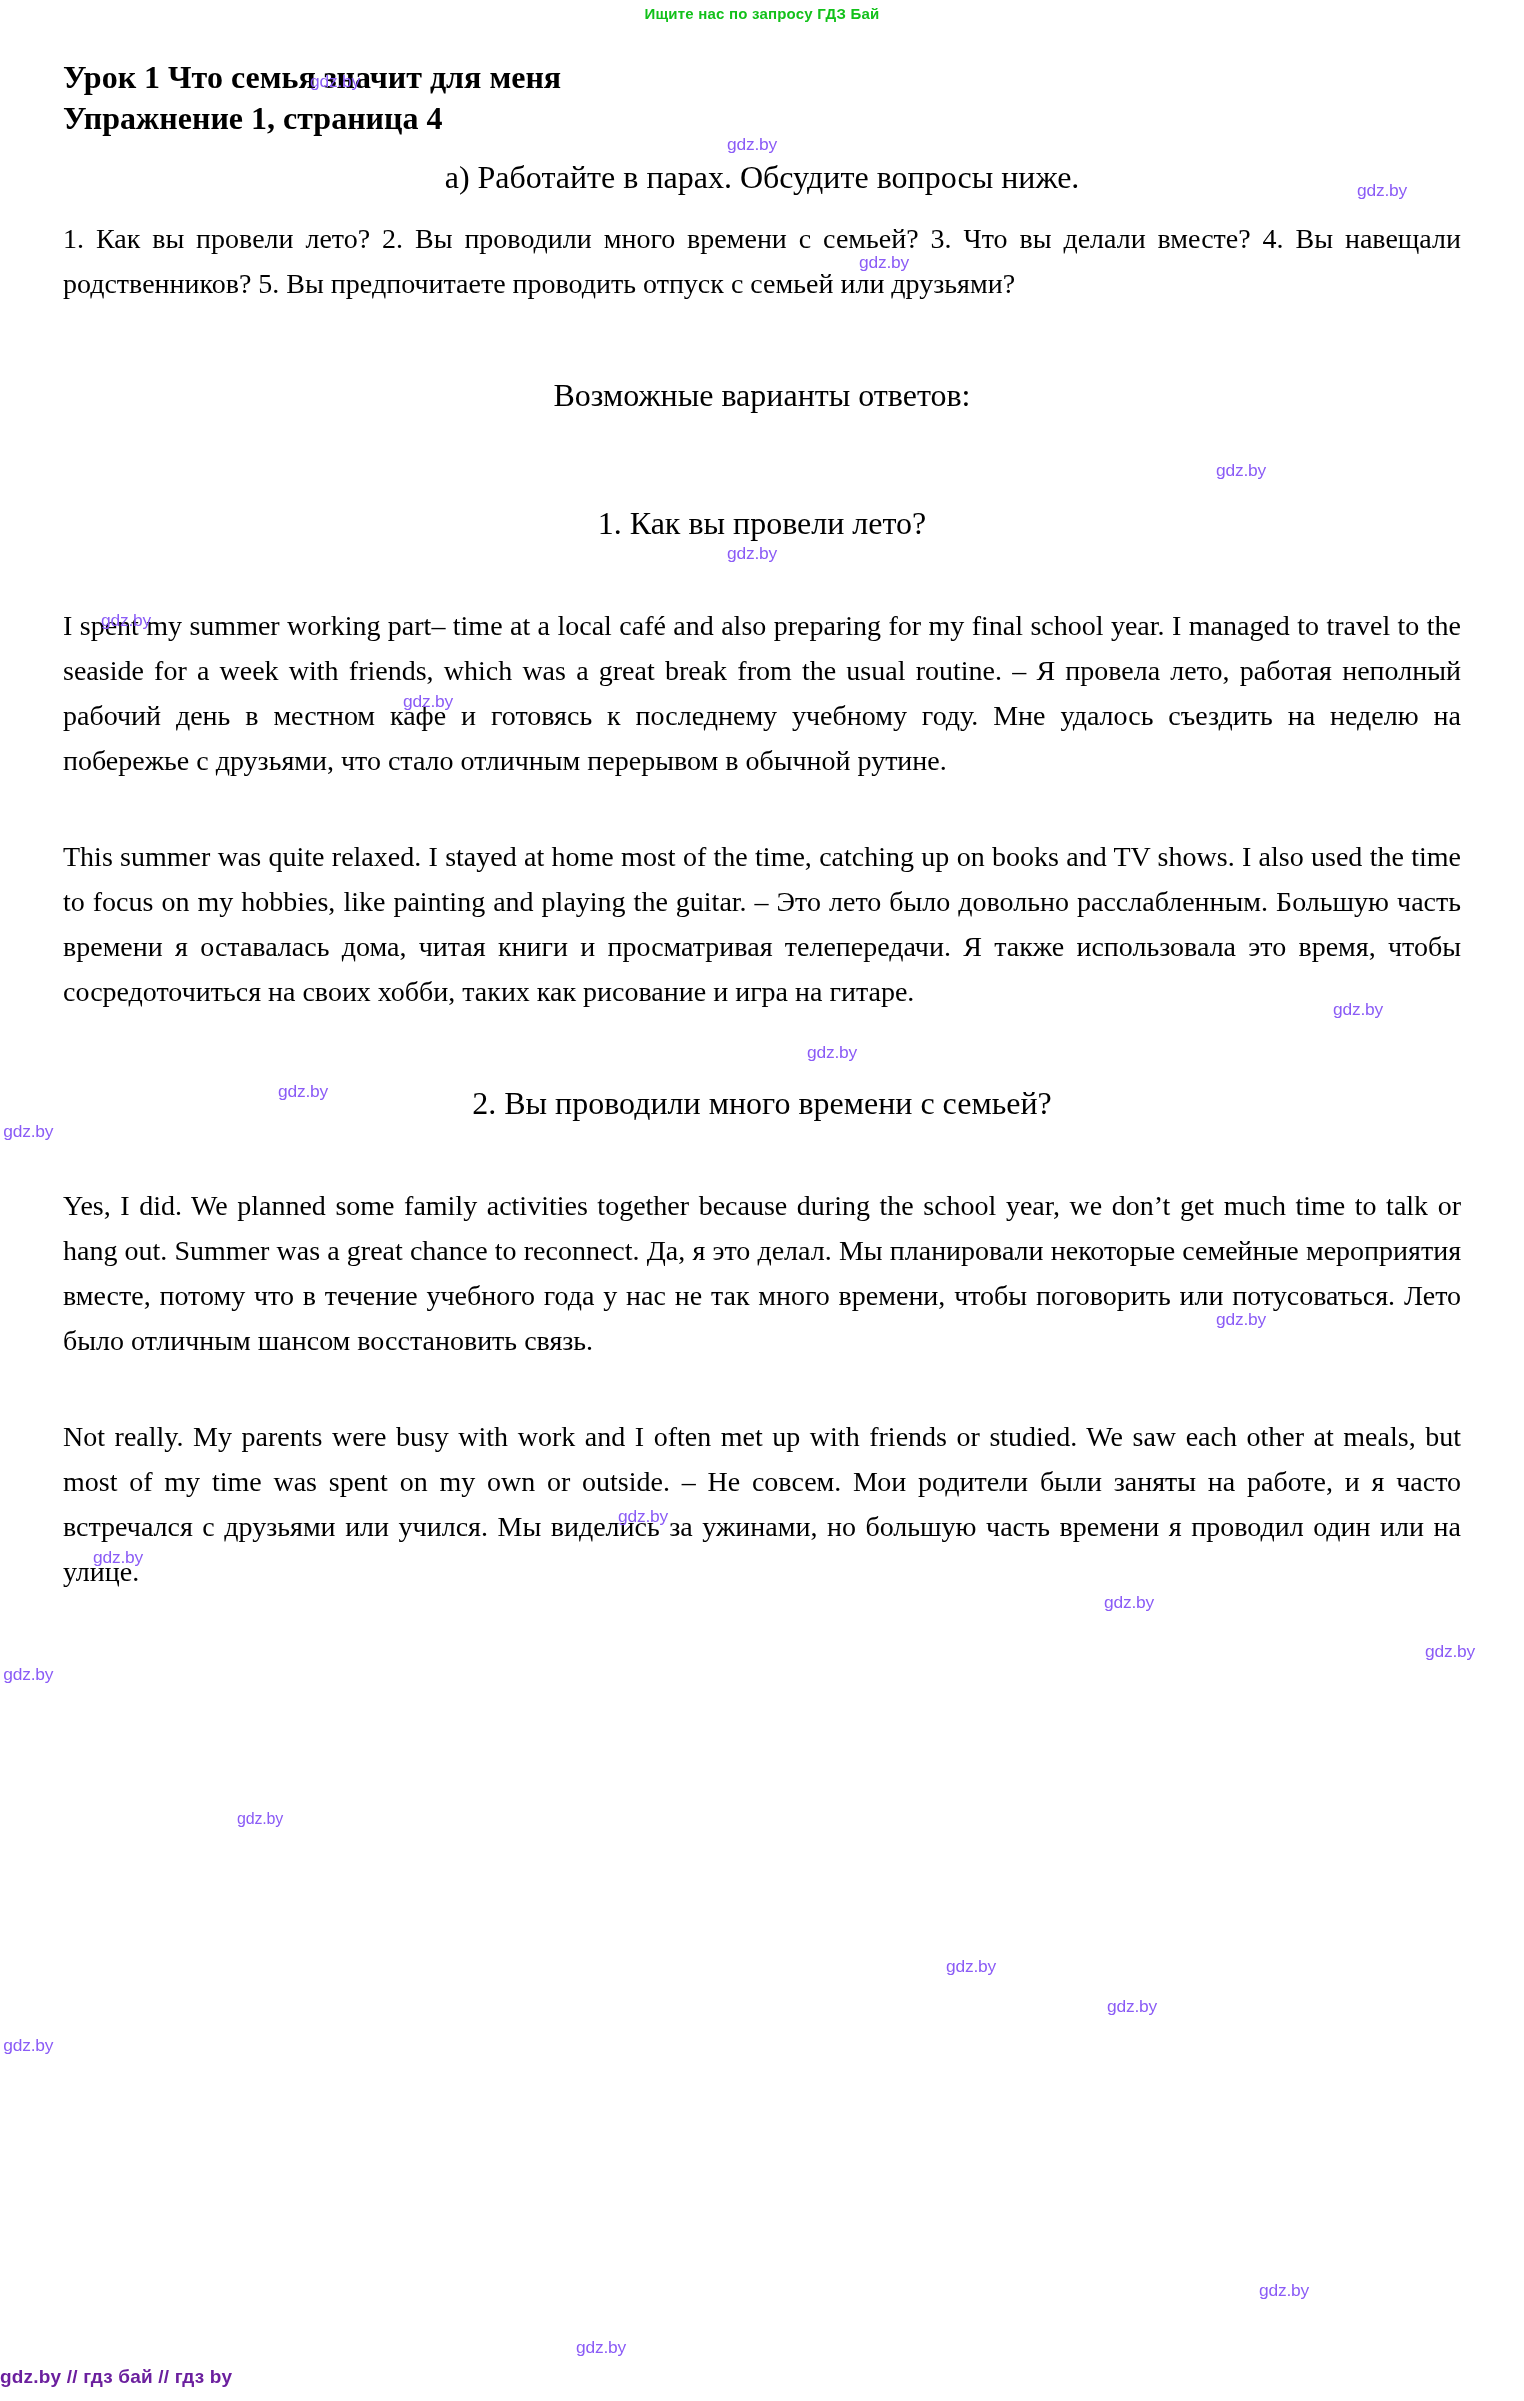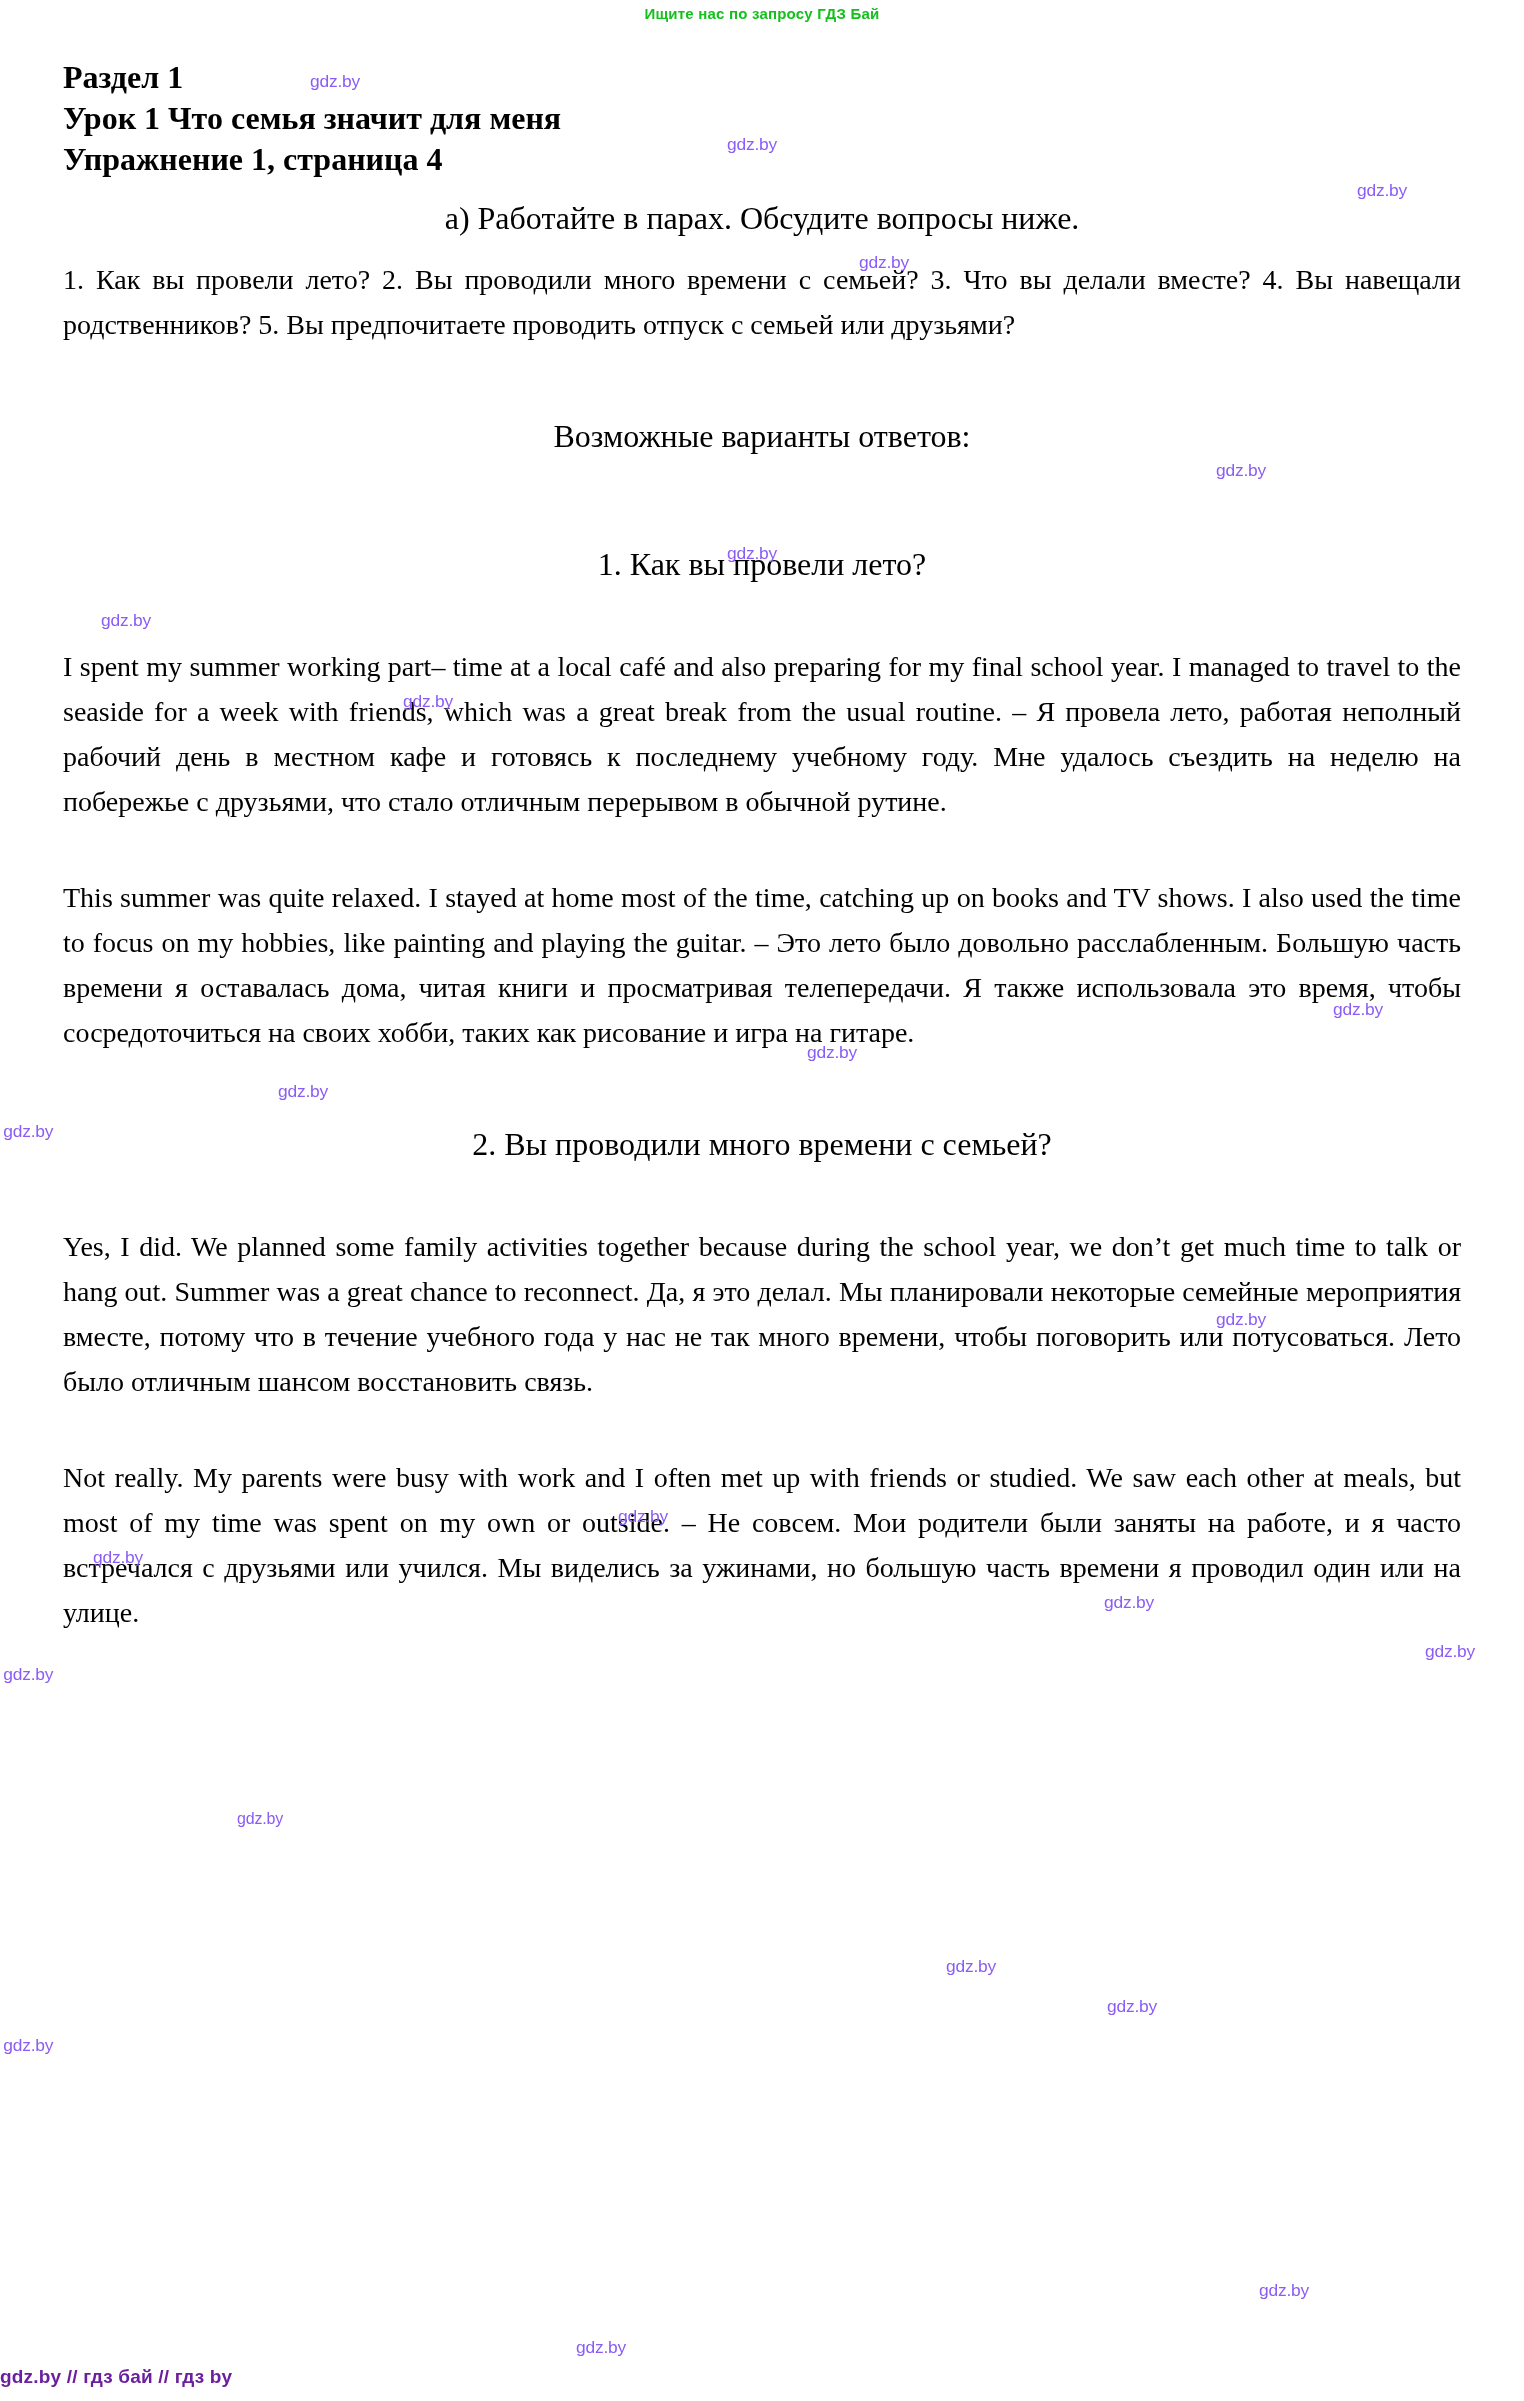--- a/index.html
+++ b/index.html
@@ -92,21 +92,20 @@
   }
 </style>
 </head>
 <body>
 
 <div class="promo-banner">Ищите нас по запросу ГДЗ Бай</div>
 
 <div class="page">
 
   <div class="heading-block">
-    <h1 class="heading">Раздел 1</h1>
     <h1 class="heading">Урок 1 Что семья значит для меня</h1>
     <h1 class="heading">Упражнение 1, страница 4</h1>
   </div>
 
   <p class="intro">а) Работайте в парах. Обсудите вопросы ниже.</p>
 
   <p class="para">1. Как вы провели лето? 2. Вы проводили много времени с семьей? 3. Что вы делали вместе? 4. Вы навещали родственников? 5. Вы предпочитаете проводить отпуск с семьей или друзьями?</p>
 
   <div class="gap-lg"></div>
 

